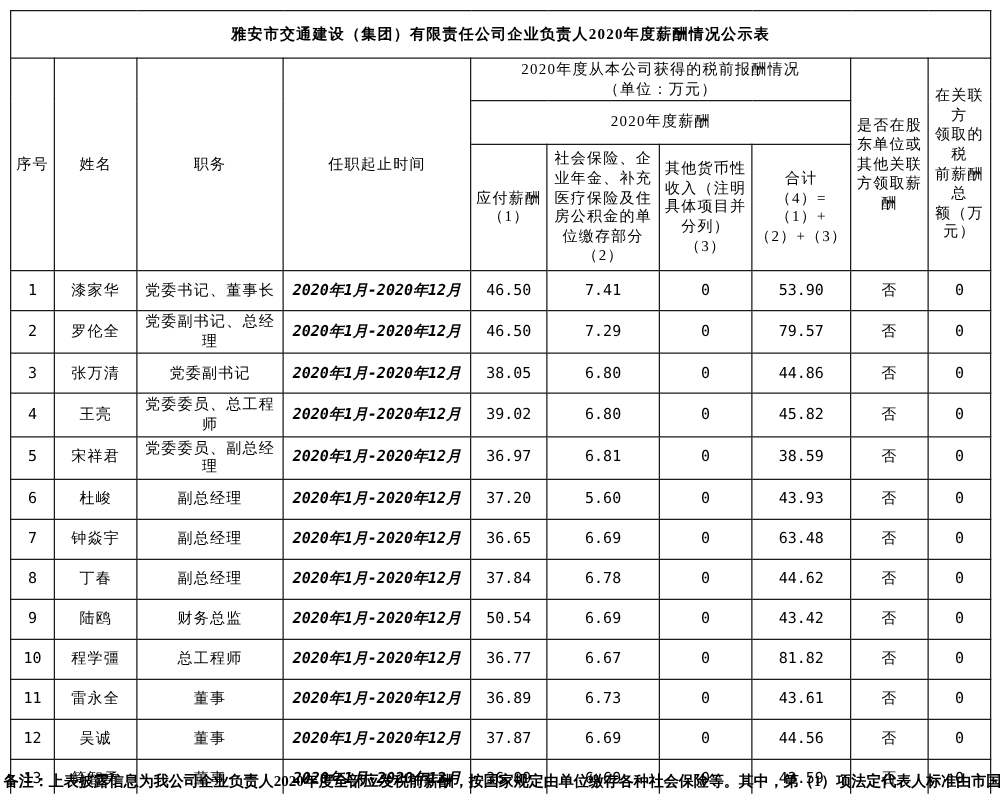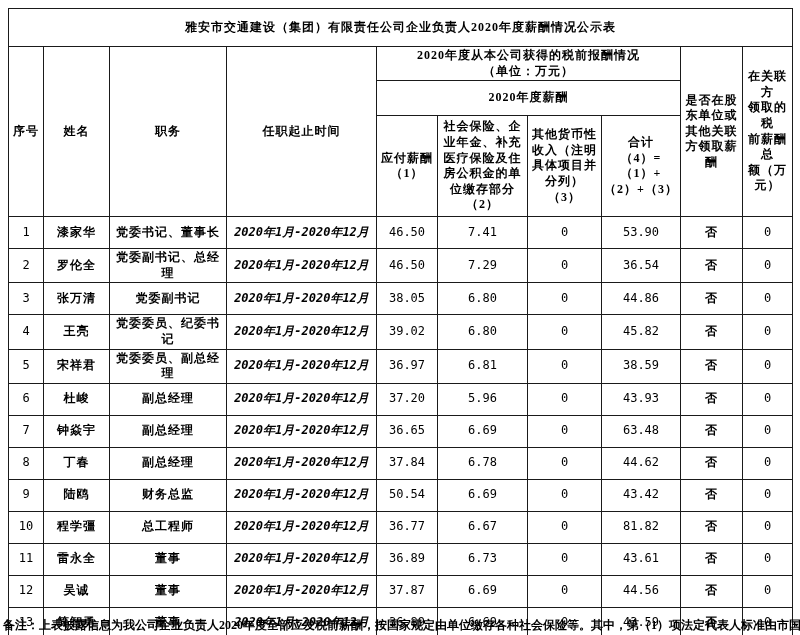--- a/index.html
+++ b/index.html
@@ -34,29 +34,29 @@
     line-height: 1.3;
     overflow: hidden;
   }
   td.title-cell {
     height: 35px;
     font-size: 17px;
     font-weight: bold;
     letter-spacing: 1px;
   }
   th.hdr {
-    font-weight: bold;
+    font-weight: normal;
     letter-spacing: 1px;
   }
   .prewrap { white-space: pre-line; }
   tr.hrow-a td, tr.hrow-a th { height: 31px; }
   tr.hrow-b td, tr.hrow-b th { height: 32px; }
   tr.hrow-c td, tr.hrow-c th { height: 98px; }
   tr.data-row td { height: 29px; }
-  td.cjk-bold { font-weight: bold; letter-spacing: 1px; }
+  td.cjk-bold { font-weight: normal; letter-spacing: 1px; }
   td.num {
     font-family: "DejaVu Sans Mono", monospace;
     font-size: 12px;
   }
   td.date-cell {
     font-family: "DejaVu Sans Mono", monospace;
     font-size: 12px;
     font-weight: bold;
     font-style: italic;
   }
@@ -149,40 +149,40 @@
       <td class="num">0</td>
     </tr>
         <tr class="data-row">
       <td class="num">2</td>
       <td class="cjk-bold">罗伦全</td>
       <td class="cjk-bold">党委副书记、总经理</td>
       <td class="date-cell">2020年1月-2020年12月</td>
       <td class="num">46.50</td>
       <td class="num">7.29</td>
       <td class="num">0</td>
-      <td class="num">36.54</td>
+      <td class="num">79.57</td>
       <td class="cjk-bold">否</td>
       <td class="num">0</td>
     </tr>
         <tr class="data-row">
       <td class="num">3</td>
       <td class="cjk-bold">张万清</td>
       <td class="cjk-bold">党委副书记</td>
       <td class="date-cell">2020年1月-2020年12月</td>
       <td class="num">38.05</td>
       <td class="num">6.80</td>
       <td class="num">0</td>
       <td class="num">44.86</td>
       <td class="cjk-bold">否</td>
       <td class="num">0</td>
     </tr>
         <tr class="data-row">
       <td class="num">4</td>
       <td class="cjk-bold">王亮</td>
-      <td class="cjk-bold">党委委员、纪委书记</td>
+      <td class="cjk-bold">党委委员、总工程师</td>
       <td class="date-cell">2020年1月-2020年12月</td>
       <td class="num">39.02</td>
       <td class="num">6.80</td>
       <td class="num">0</td>
       <td class="num">45.82</td>
       <td class="cjk-bold">否</td>
       <td class="num">0</td>
     </tr>
         <tr class="data-row">
       <td class="num">5</td>
@@ -195,21 +195,21 @@
       <td class="num">38.59</td>
       <td class="cjk-bold">否</td>
       <td class="num">0</td>
     </tr>
         <tr class="data-row">
       <td class="num">6</td>
       <td class="cjk-bold">杜峻</td>
       <td class="cjk-bold">副总经理</td>
       <td class="date-cell">2020年1月-2020年12月</td>
       <td class="num">37.20</td>
-      <td class="num">5.96</td>
+      <td class="num">5.60</td>
       <td class="num">0</td>
       <td class="num">43.93</td>
       <td class="cjk-bold">否</td>
       <td class="num">0</td>
     </tr>
         <tr class="data-row">
       <td class="num">7</td>
       <td class="cjk-bold">钟焱宇</td>
       <td class="cjk-bold">副总经理</td>
       <td class="date-cell">2020年1月-2020年12月</td>

